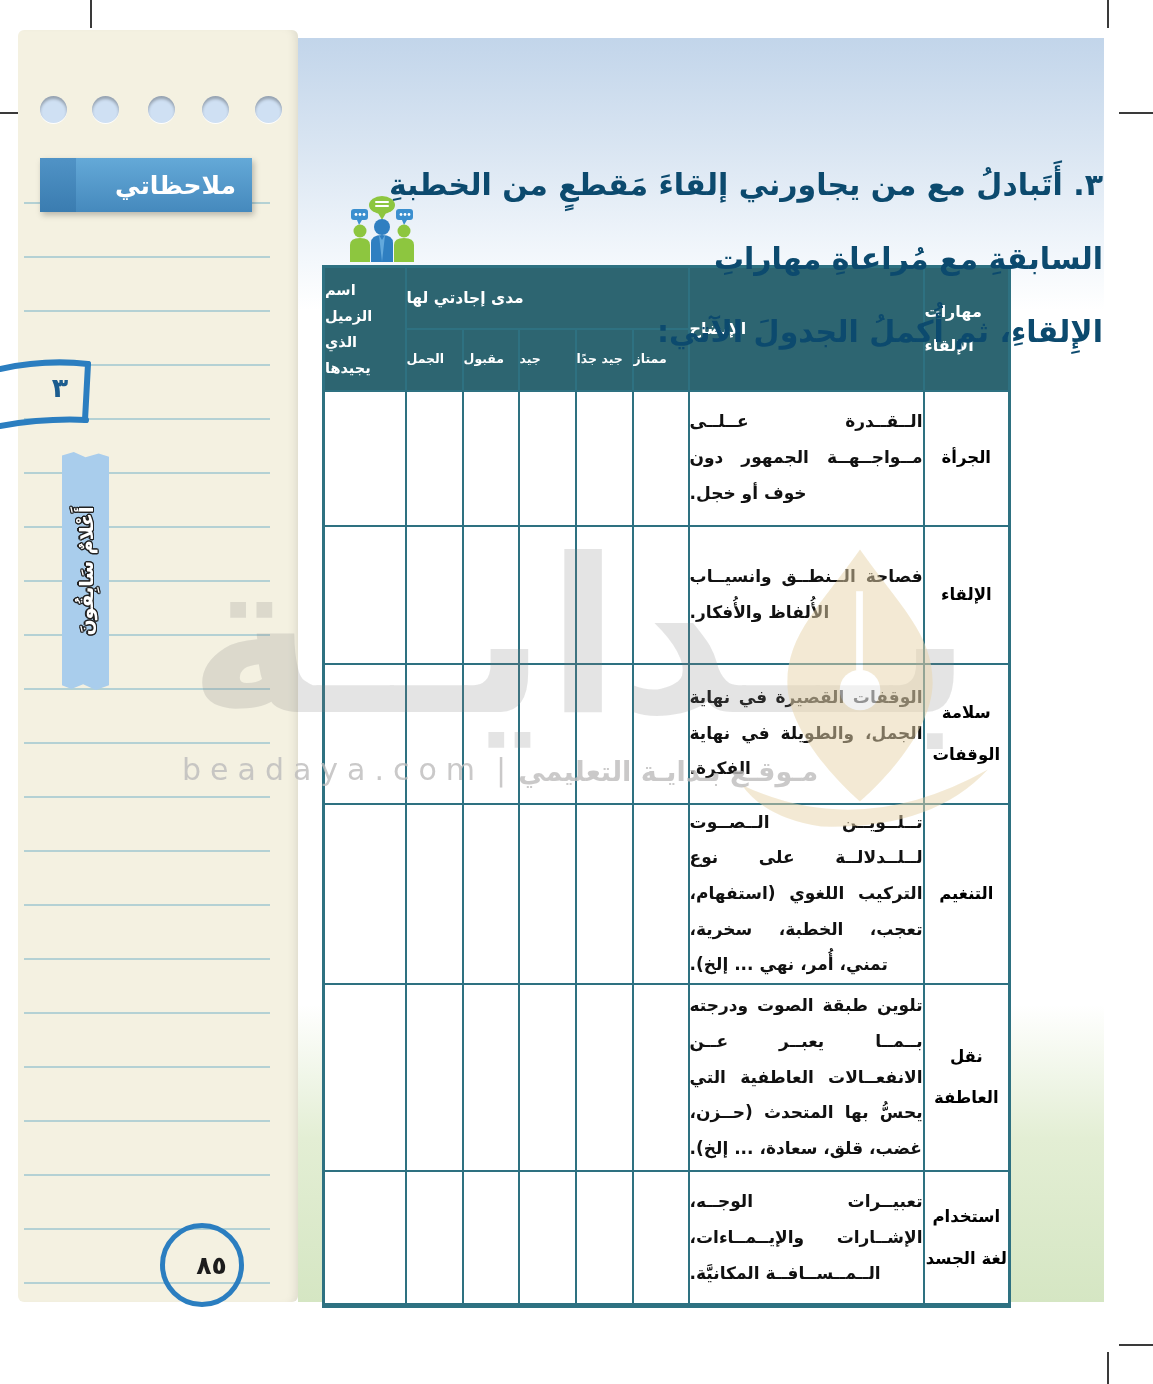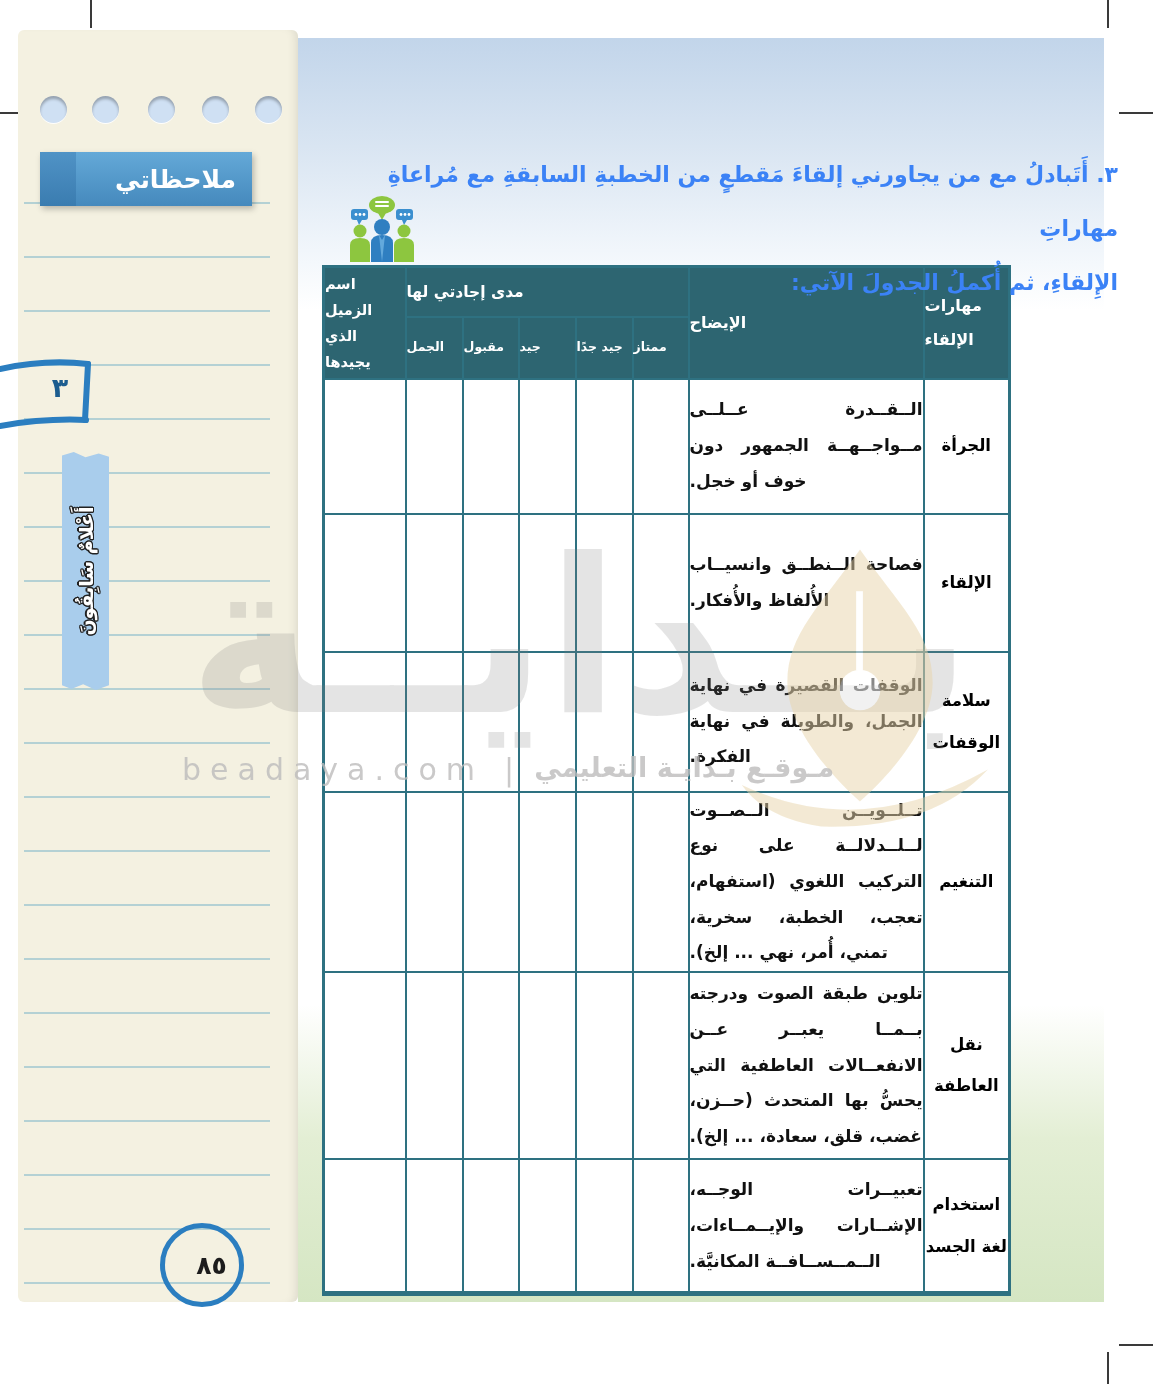--- a/index.html
+++ b/index.html
@@ -10,21 +10,21 @@
   .mark.v{width:2px;} .mark.h{height:2px;}
 
   
   #sidebar{position:absolute;left:18px;top:30px;width:280px;height:1272px;
     background:#f4f1e1;border-radius:6px;
     box-shadow:inset -8px 0 10px -6px rgba(0,0,0,.10);}
   #ruled-lines{position:absolute;left:6px;right:28px;top:120px;bottom:8px;
     background:repeating-linear-gradient(to bottom,transparent 0 52px,#b4d1d4 52px 54px);}
   .hole{position:absolute;top:66px;width:27px;height:27px;border-radius:50%;
     background:#cfe0f3;box-shadow:inset 0 3px 3px rgba(0,0,0,.28),0 1px 0 rgba(255,255,255,.9);}
-  #notes-tab{position:absolute;left:22px;top:122px;width:212px;height:54px;
+  #notes-tab{position:absolute;left:22px;top:128px;width:212px;height:54px;
     background:linear-gradient(to bottom,#64a9d8,#4589bd);
     box-shadow:2px 3px 6px rgba(0,0,0,.25);display:flex;align-items:center;
     justify-content:flex-end;padding-left:12px;padding-right:16px;box-sizing:border-box;}
   #notes-tab::before{content:"";position:absolute;left:0;top:0;bottom:0;width:36px;
     background:linear-gradient(to bottom,#5093c6,#3a7cb0);}
   #notes-tab span{color:#fff;font-weight:bold;font-size:25px;}
   #unit-bracket{position:absolute;left:0;top:352px;width:100px;height:84px;}
   #unit-number{position:absolute;left:40px;top:372px;width:40px;text-align:center;
     color:#1c5d8f;font-size:27px;font-weight:bold;}
   #unit-ribbon{position:absolute;left:62px;top:452px;width:47px;height:238px;
@@ -39,50 +39,50 @@
     border:5px solid #2b7ec0;border-radius:50%;display:flex;align-items:center;
     justify-content:center;background:transparent;}
   #page-number-badge span{font-size:25px;font-weight:bold;color:#1c1c1c;margin-left:19px;}
 
   
   #blue-gradient{position:absolute;left:298px;top:38px;width:806px;height:272px;
     background:linear-gradient(to bottom,#c2d5ea 0%,#d9e5f2 40%,#f1f6fb 78%,#ffffff 100%);}
   #green-gradient{position:absolute;left:298px;top:1005px;width:806px;height:297px;
     background:linear-gradient(to bottom,rgba(227,238,212,0) 0%,#e3eed4 45%,#d5e6c3 100%);}
 
-  #instruction{position:absolute;left:330px;top:148px;width:788px;z-index:3;
-    direction:rtl;text-align:right;color:#3b82f6;font-weight:bold;font-size:22px;line-height:2.45;}
+  #instruction{position:absolute;left:315px;top:148px;width:788px;z-index:3;
+    direction:rtl;text-align:right;color:#0c4a6e;font-weight:bold;font-size:30px;line-height:2.45;}
   #group-icon{position:absolute;left:345px;top:194px;width:74px;height:68px;z-index:3;}
 
   
   #skills-table-wrap{position:absolute;left:322px;top:265px;z-index:2;}
   table.skills{border-collapse:collapse;direction:rtl;table-layout:fixed;width:686px;
     background:#fff;border:3px solid #2e7181;border-bottom:5px solid #2e7181;}
   table.skills th,table.skills td{border:2px solid #2e7181;vertical-align:middle;
     padding:0;box-sizing:border-box;}
   thead th{background:#2d6571;color:#fff;font-weight:bold;text-align:left;}
   th.h-skills{font-size:16px;line-height:2.1;}
   th.h-expl{font-size:16px;}
-  th.h-prof{font-size:15.5px;height:50px;}
+  th.h-prof{font-size:15.5px;height:62px;}
   th.h-rate{font-size:12.5px;height:62px;line-height:1.5;padding:2px;}
   th.h-colleague{font-size:14.5px;line-height:1.8;padding:4px 2px;}
   td.skill-cell{text-align:center;font-weight:bold;font-size:16.5px;color:#000000;
     line-height:2.5;padding:2px 4px;}
   td.expl-cell{font-weight:bold;font-size:17px;color:#111;line-height:2.1;
     padding:8px 13px;text-align:justify;text-align-last:left;}
   td.blank{background:#fff;}
 
   
   #watermark{position:absolute;left:0;top:0;width:1153px;height:1384px;
     pointer-events:none;z-index:5;border-radius:13px;}
   #wm-brand{position:absolute;left:150px;top:520px;width:860px;direction:rtl;
     text-align:center;font-size:215px;font-weight:bold;color:#7e7e7e;opacity:.20;
     letter-spacing:14px;line-height:1.1;}
-  #wm-site{position:absolute;left:182px;top:752px;display:flex;gap:20px;
-    align-items:flex-start;color:#bdbcbc;opacity:.8;}
+  #wm-site{position:absolute;left:182px;top:752px;display:flex;gap:12px;
+    align-items:flex-end;color:#bdbcbc;opacity:.8;}
   #wm-site .lat{font-size:30px;letter-spacing:9px;}
   #wm-site .bar{font-size:30px;}
   #wm-site .ar{font-size:27px;font-weight:bold;letter-spacing:2px;}
   #wm-nib{position:absolute;left:705px;top:540px;opacity:.5;}
 </style>
 </head>
 <body>
 
 <div id="page">
 

